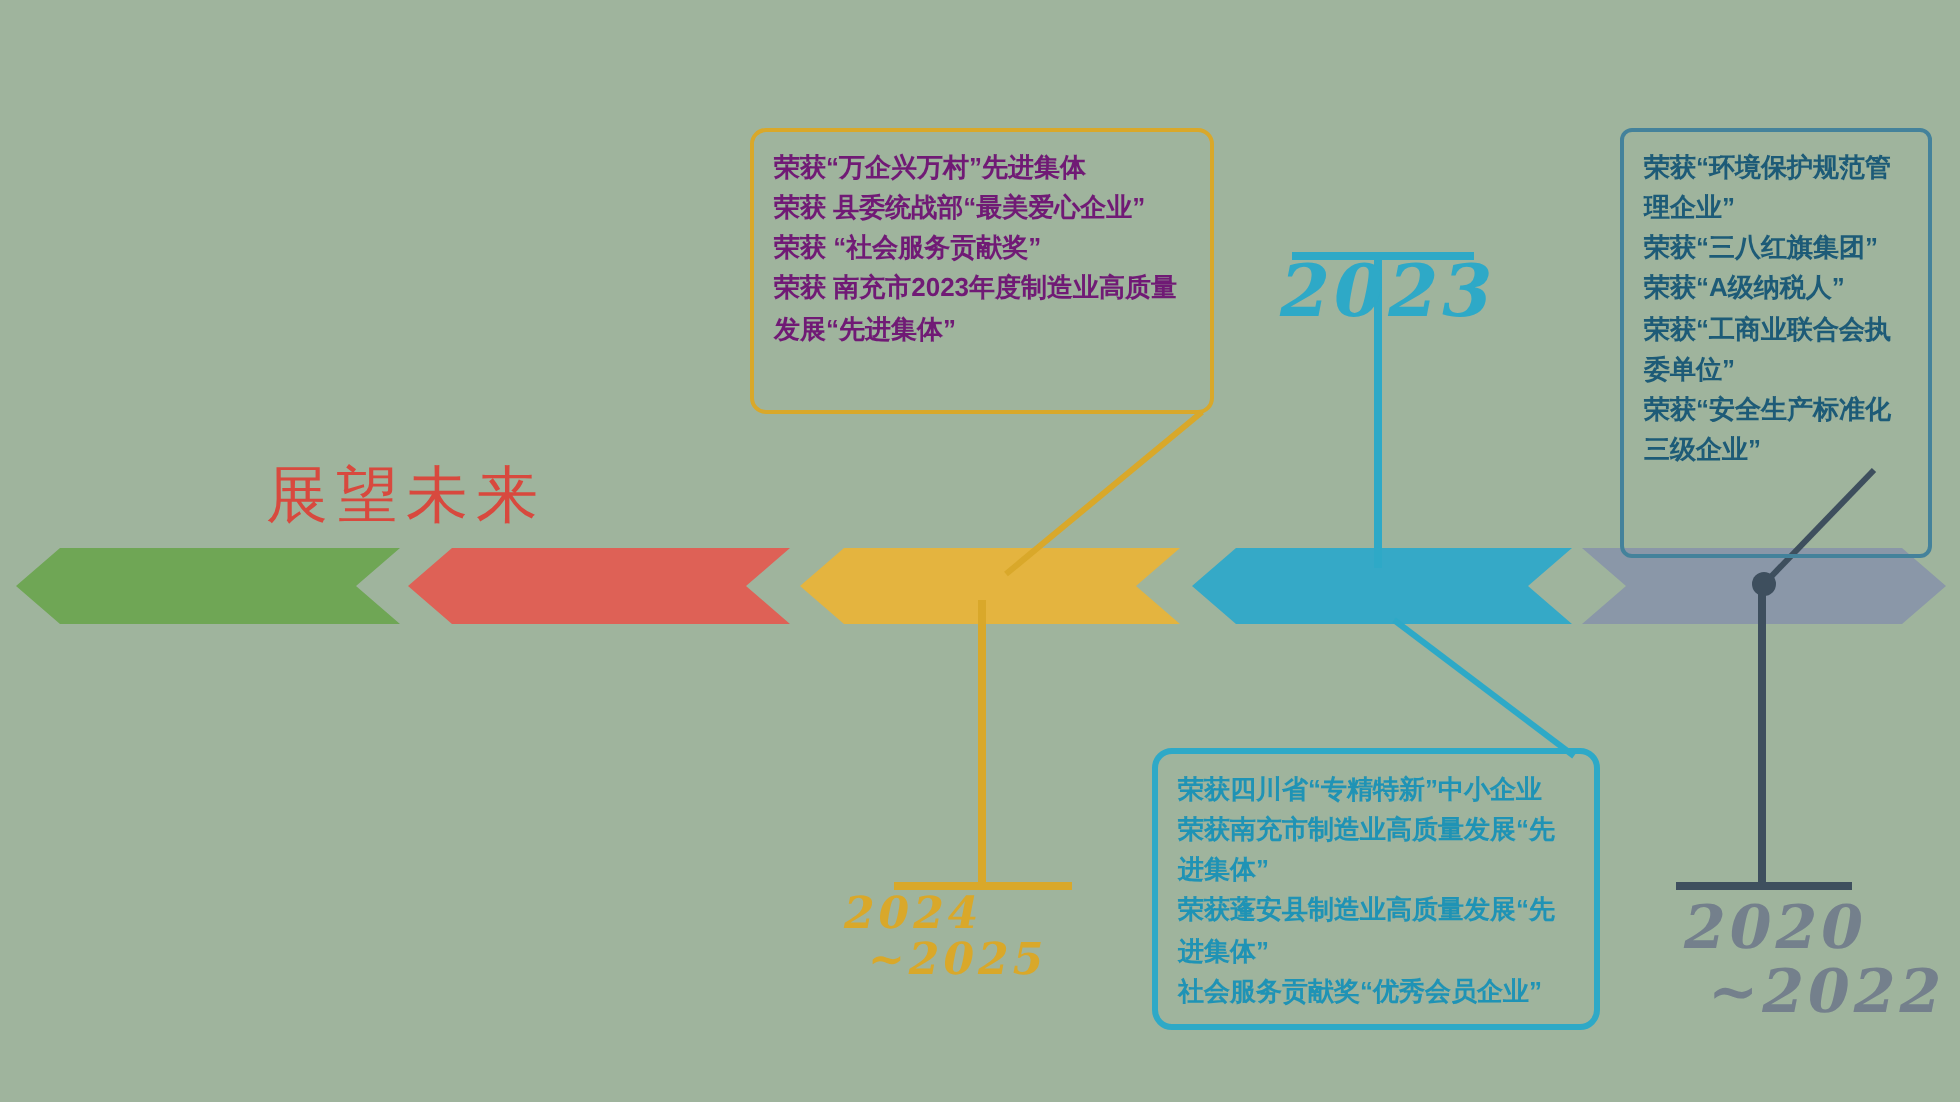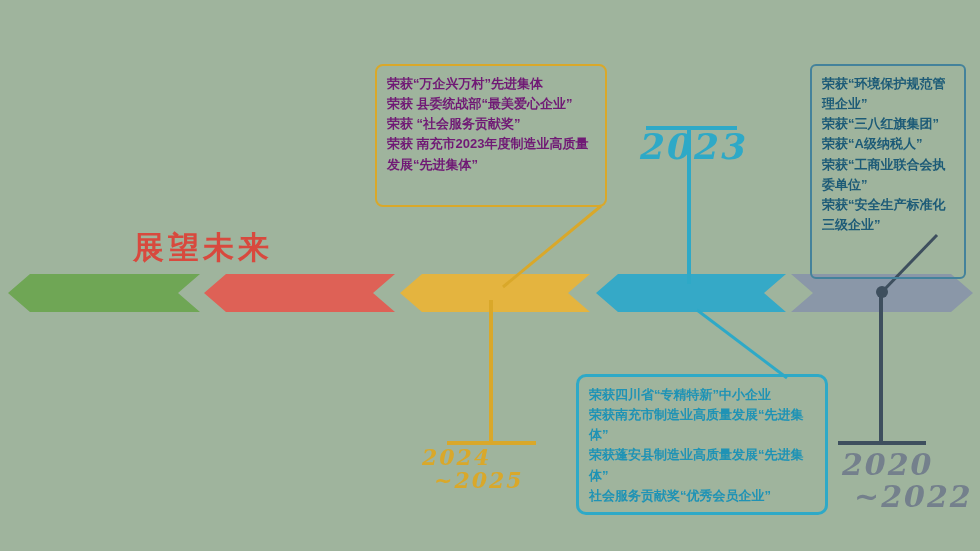--- a/index.html
+++ b/index.html
@@ -11,34 +11,34 @@
   .arrow { position: absolute; top: 274px; height: 38px; }
   .arrow.left  { clip-path: polygon(0 50%, 22px 0, 100% 0, calc(100% - 22px) 50%, 100% 100%, 22px 100%); }
   .arrow.right { clip-path: polygon(0 0, calc(100% - 22px) 0, 100% 50%, calc(100% - 22px) 100%, 0 100%, 22px 50%); }
   #arrow-green  { left: 8px;   width: 192px; }
   #arrow-red    { left: 204px; width: 191px; }
   #arrow-yellow { left: 400px; width: 190px; }
   #arrow-teal   { left: 596px; width: 190px; }
   #arrow-gray   { left: 791px; width: 182px; }
 
   
-  .headline { position: absolute; left: 133px; top: 227px; font-size: 31px; font-weight: bold; letter-spacing: 4px; font-family: "Liberation Serif", serif; }
+  .headline { position: absolute; left: 133px; top: 227px; font-size: 31px; font-weight: normal; letter-spacing: 4px; font-family: "Liberation Serif", serif; }
 
   
   .year { position: absolute; font-family: "DejaVu Serif", serif; font-style: italic; font-weight: bold; }
   #year-2023 { left: 640px; top: 78px; width: 100px; text-align: left; font-size: 36px; letter-spacing: 2px; margin-top: 47px; }
   #year-2024 { left: 422px; top: 446px; font-size: 22px; line-height: 1.05; letter-spacing: 2px; }
   #year-2020 { left: 802px; top: 449px; font-size: 30px; line-height: 1.05; letter-spacing: 2px; margin-left: 40px; }
   .year .l2 { padding-left: 12px; }
 
   
   .callout { position: absolute; border: 2px solid; border-radius: 8px; padding: 8px 10px; font-weight: bold; font-size: 13px; line-height: 1.55; }
   #callout-top    { left: 375px; top: 64px;  width: 232px; height: 143px; }
   #callout-right  { left: 810px; top: 20px;  width: 156px; height: 215px; border-radius: 6px; }
-  #callout-bottom { left: 576px; top: 374px; width: 252px; height: 141px; border-width: 3px; border-radius: 10px; }
+  #callout-bottom { left: 576px; top: 374px; width: 224px; height: 141px; border-width: 3px; border-radius: 10px; }
 
   .connector-svg { position: absolute; left: 0; top: 0; pointer-events: none; }
 </style>
 </head>
 <body style="background: rgb(159, 180, 157);">
 
 <div class="canvas">
 
   <div id="arrow-green" class="arrow left" style="background: rgb(111, 166, 85);"></div>
   <div id="arrow-red" class="arrow left" style="background: rgb(222, 97, 86);"></div>

